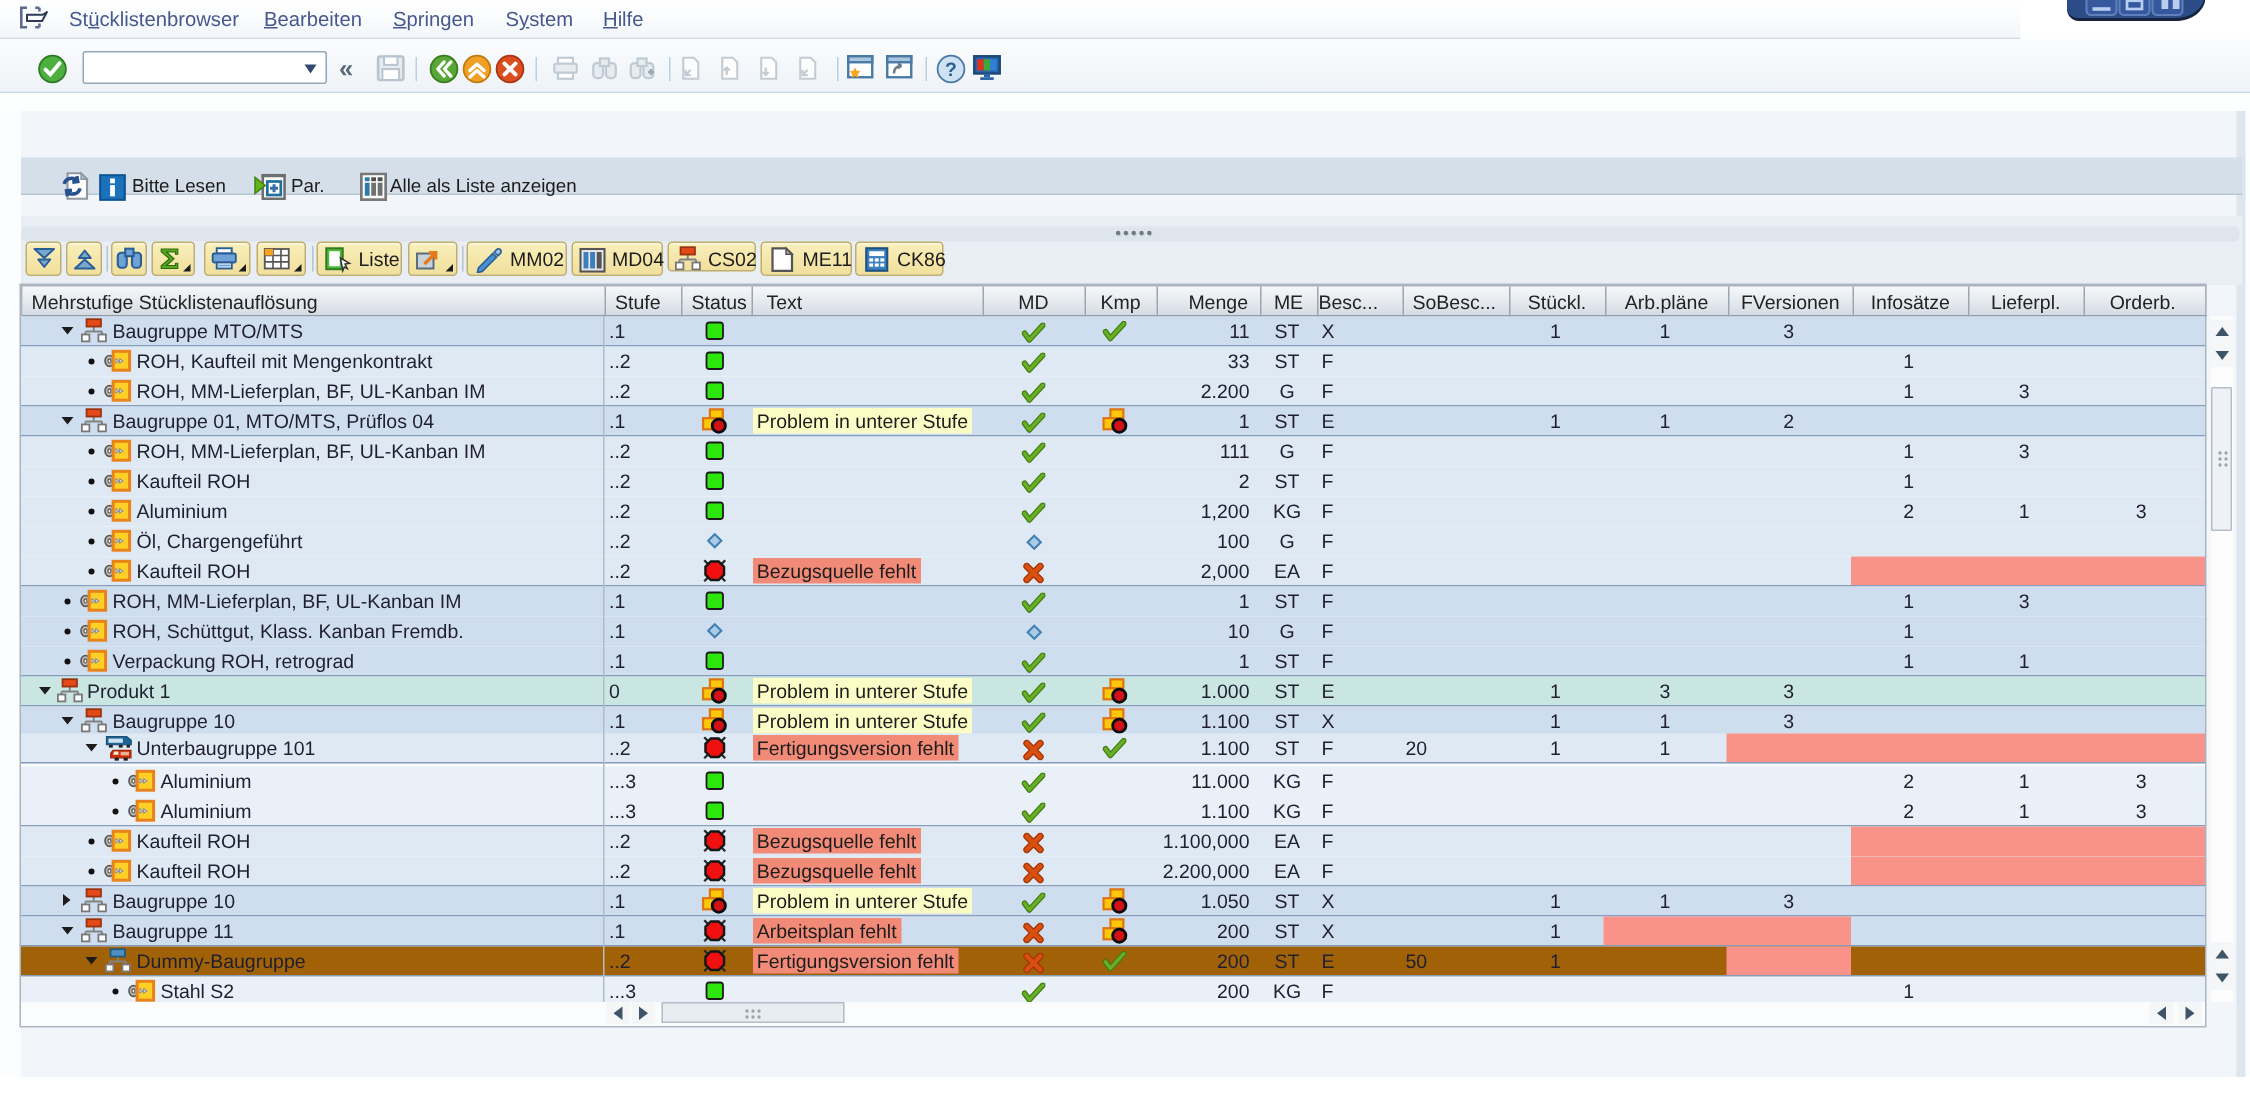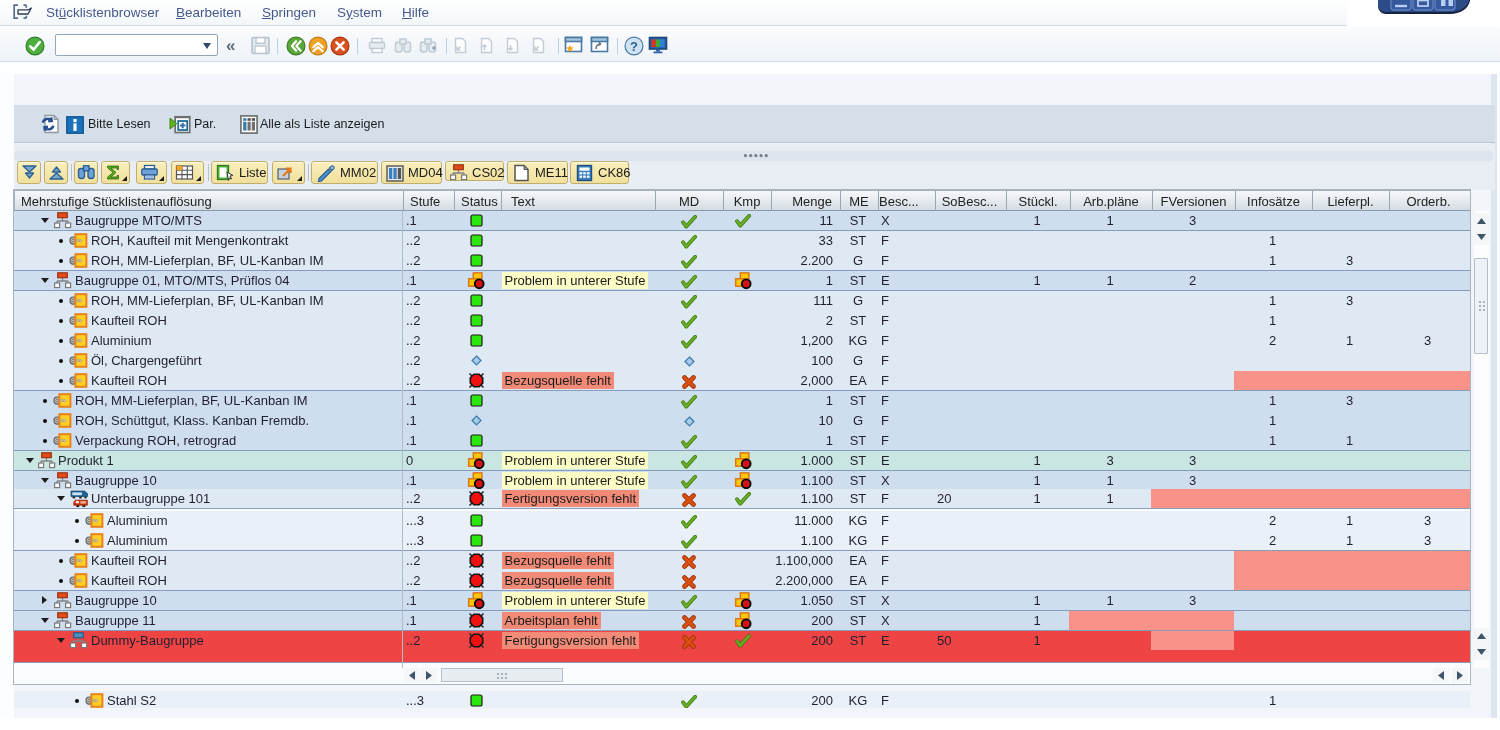--- a/index.html
+++ b/index.html
@@ -114,21 +114,21 @@
 <svg width="92" height="18" viewBox="0 0 92 18" style="position:absolute;left:1378px;top:0">
       <path d="M0 0 L92 0 L92 1 C90 9 82 14 72 14 L8 14 C3 14 0 10 0 6 Z" fill="#16233f"></path>
       <path d="M0 0 L91 0 L91 1 C88 8 81 12 72 12 L8 12 C3 12 0 9 0 5 Z" fill="#2c4c88"></path>
       <rect x="13" y="-4" width="20" height="14" rx="3" fill="#35589e" stroke="#6080bc" stroke-width="1.4"></rect>
       <rect x="35" y="-4" width="20" height="14" rx="3" fill="#35589e" stroke="#6080bc" stroke-width="1.4"></rect>
       <rect x="57" y="-4" width="20" height="14" rx="3" fill="#35589e" stroke="#6080bc" stroke-width="1.4"></rect>
       <path d="M17 6 h12" stroke="#b8cdf0" stroke-width="2.4"></path>
       <rect x="40" y="0.5" width="10" height="5.5" fill="none" stroke="#b8cdf0" stroke-width="1.8"></rect>
       <path d="M63 0 h4.5 v6 h-4.5 Z M70.5 0 h4.5 v6 h-4.5 Z" fill="#b8cdf0"></path>
     </svg>
-<div style="position:absolute;left:14px;top:105px;width:1481px;height:38px;background:#d4dfe9;border-bottom:1px solid #b8c6d2;font-size:12.5px">
+<div style="position:absolute;left:14px;top:105px;width:1481px;height:25px;background:#d4dfe9;border-bottom:1px solid #b8c6d2;font-size:12.5px">
       <svg width="21" height="21" viewBox="0 0 21 21" style="position:absolute;left:25px;top:9px">
         <path d="M6 1.5 h9 l4 4 v13 h-13 Z" fill="#fdfdfd" stroke="#8e98a2" stroke-width="1.4"></path>
         <path d="M15 1.5 v4 h4 Z" fill="#b8c0c8" stroke="#8e98a2" stroke-width="1"></path>
         <path d="M3.8 8.6 a5 5 0 0 1 8.8-1.8 M12.2 3.4 l0.6 3.6 -3.6 0.4" fill="none" stroke="#27508f" stroke-width="2.4"></path>
         <path d="M14.4 11.6 a5 5 0 0 1 -8.8 1.8 M6 16.8 l-0.6-3.6 3.6-0.4" fill="none" stroke="#27508f" stroke-width="2.4"></path>
       </svg>
       <svg width="18" height="18" viewBox="0 0 18 18" style="position:absolute;left:52px;top:11px">
         <rect x="0.8" y="0.8" width="16.4" height="16.4" fill="#1a72bc" stroke="#0f5490" stroke-width="1.4"></rect>
         <rect x="7.4" y="3" width="3.2" height="3.2" fill="#fff"></rect>
         <rect x="7.4" y="7.4" width="3.2" height="7.5" fill="#fff"></rect>
@@ -839,21 +839,21 @@
           <rect x="6.3" y="0.9" width="8.6" height="5.9" fill="#fec80a" stroke="#dd7716" stroke-width="1.5"></rect>
           <rect x="1.7" y="6.8" width="8.6" height="7.4" fill="#fec80a" stroke="#dd7716" stroke-width="1.5"></rect>
           <circle cx="12.2" cy="11.8" r="4.4" fill="#d31217" stroke="#0c0c0c" stroke-width="1.9"></circle>
         </svg></div>
       <div style="position:absolute;left:726px;top:2px;width:93px;text-align:right;color:#1f1f30">200</div>
       <div style="position:absolute;left:825px;top:2px;width:38px;text-align:center;color:#1f1f30">ST</div>
       <div style="position:absolute;left:867px;top:2px;color:#1f1f30">X</div>
       <div style="position:absolute;left:991px;top:2px;width:64px;text-align:center;color:#1f1f30">1</div>
       <div style="position:absolute;left:1055px;top:0;width:165px;height:19px;background:#f9938a"></div>
     </div>
-    <div style="position:absolute;left:14px;top:631px;width:1456px;height:32px;background:#ef4444;border-bottom:1px solid #859cbb;">
+    <div style="position:absolute;left:14px;top:631px;width:1456px;height:20px;background:#a16207;border-bottom:1px solid #859cbb;">
       <div style="position:absolute;left:43px;top:7px;width:0;height:0;border-top:5.5px solid #1c1c1c;border-left:4px solid transparent;border-right:4px solid transparent"></div>
       <div style="position:absolute;left:55px;top:1px"><svg width="19" height="17" viewBox="0 0 19 17" style="vertical-align:middle">
           <path d="M9.5 5.5 L9.5 9 M4 9 L15 9 M4 9 L4 11.5 M15 9 L15 11.5" stroke="#828282" stroke-width="1.3" fill="none"></path>
           <rect x="4.7" y="0.8" width="9.6" height="4.9" fill="#4d8fc0" stroke="#235a85" stroke-width="1.2"></rect>
           <rect x="1.6" y="11" width="5" height="4.6" fill="#fdfdfd" stroke="#787878" stroke-width="1.2"></rect>
           <rect x="12.6" y="11" width="5" height="4.6" fill="#fdfdfd" stroke="#787878" stroke-width="1.2"></rect>
         </svg></div>
       <div style="position:absolute;left:77px;top:2px;color:#1f1f30">Dummy-Baugruppe</div>
       <div style="position:absolute;left:392px;top:2px;color:#1f1f30">..2</div>
       <div style="position:absolute;left:453px;top:1px;width:18px;text-align:center"><svg width="17" height="17" viewBox="0 0 17 17" style="vertical-align:middle">
@@ -869,21 +869,21 @@
           <path d="M2 7.2 L5.2 11.6 L14.2 1.8" fill="none" stroke="#417d12" stroke-width="3.8" stroke-linecap="round" stroke-linejoin="round"></path>
           <path d="M2 7.2 L5.2 11.6 L14.2 1.8" fill="none" stroke="#68ae26" stroke-width="2.2" stroke-linecap="round" stroke-linejoin="round"></path>
         </svg></div>
       <div style="position:absolute;left:726px;top:2px;width:93px;text-align:right;color:#1f1f30">200</div>
       <div style="position:absolute;left:825px;top:2px;width:38px;text-align:center;color:#1f1f30">ST</div>
       <div style="position:absolute;left:867px;top:2px;color:#1f1f30">E</div>
       <div style="position:absolute;left:923px;top:2px;color:#1f1f30">50</div>
       <div style="position:absolute;left:991px;top:2px;width:64px;text-align:center;color:#1f1f30">1</div>
       <div style="position:absolute;left:1137px;top:0;width:83px;height:19px;background:#f9938a"></div>
     </div>
-    <div style="position:absolute;left:14px;top:651px;width:1456px;height:17px;background:#eaf0f8;overflow:hidden;margin-top:40px;">
+    <div style="position:absolute;left:14px;top:651px;width:1456px;height:17px;background:#eaf0f8;overflow:hidden;">
       <div style="position:absolute;left:61px;top:8px;width:4px;height:4px;border-radius:50%;background:#111"></div>
       <div style="position:absolute;left:71px;top:1px"><svg width="19" height="17" viewBox="0 0 19 17" style="vertical-align:middle">
           <ellipse cx="4" cy="8.6" rx="3" ry="3.6" fill="#b9b9b9" stroke="#585858" stroke-width="1.1"></ellipse>
           <ellipse cx="4" cy="8.6" rx="1" ry="1.4" fill="#f2f2f2" stroke="#585858" stroke-width="0.8"></ellipse>
           <rect x="6.4" y="2.2" width="11" height="12.6" fill="#ffcf25" stroke="#e8821a" stroke-width="2"></rect>
           <path d="M8.2 7.2 l2.2 1.4 -2.2 1.4 Z M10.8 7.2 l2.2 1.4 -2.2 1.4 Z" fill="#e8e8e8" stroke="#909090" stroke-width="0.7"></path>
         </svg></div>
       <div style="position:absolute;left:93px;top:2px;color:#1f1f30">Stahl S2</div>
       <div style="position:absolute;left:392px;top:2px;color:#1f1f30">...3</div>
       <div style="position:absolute;left:453px;top:1px;width:18px;text-align:center"><svg width="15" height="15" viewBox="0 0 15 15" style="vertical-align:middle">

